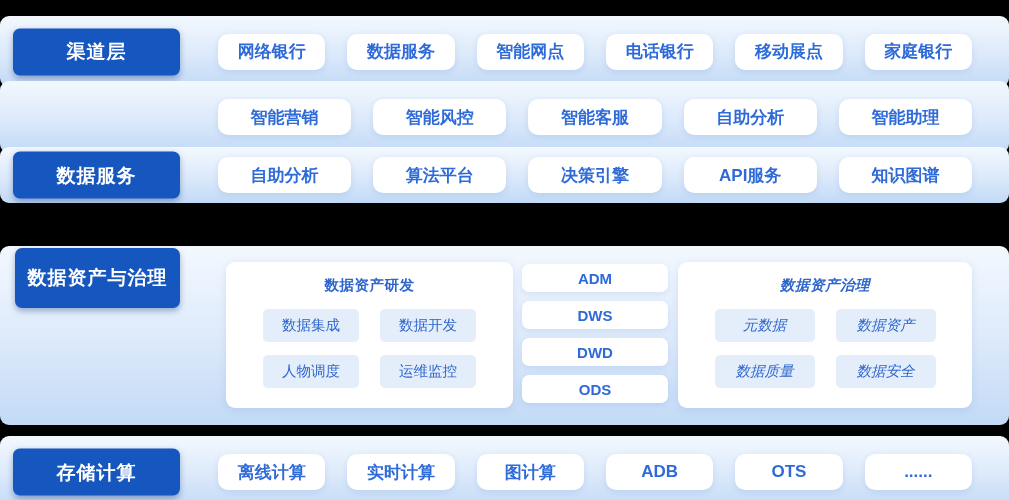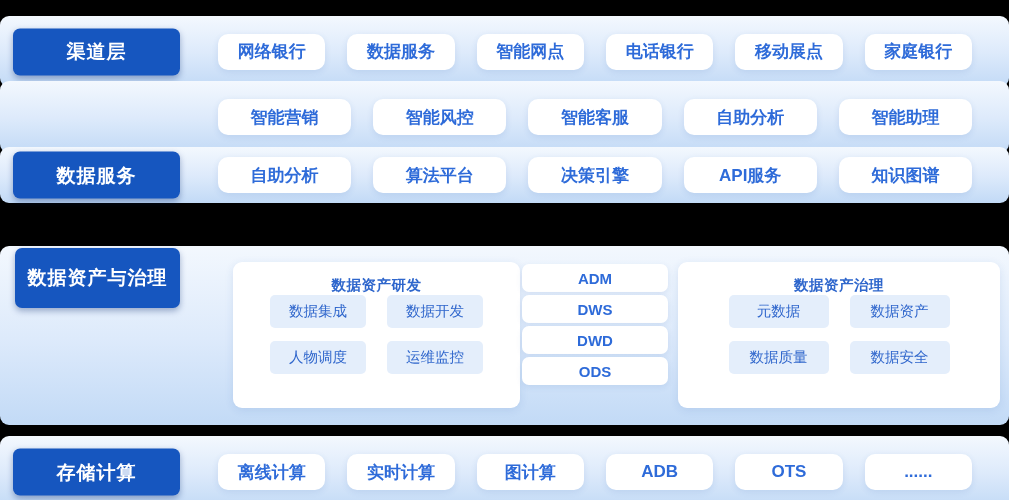--- a/index.html
+++ b/index.html
@@ -34,39 +34,39 @@
     flex:1;height:36px;background:var(--item-bg,#ffffff);border-radius:10px;
     display:flex;align-items:center;justify-content:center;
     color:var(--item-text,#2e6bd9);font-size:17px;
     box-shadow:0 2px 6px rgba(40,90,170,.12);
     font-weight:bold;
   }
   .card{
     position:absolute;top:16px;height:146px;background:var(--item-bg,#ffffff);
     border-radius:9px;box-shadow:0 2px 8px rgba(40,90,170,.12);
   }
-  .card-dev{left:233px;width:287px;}
-  .card-gov{left:678px;width:322px;}
+  .card-dev{left:226px;width:287px;}
+  .card-gov{left:678px;width:294px;font-style:italic;}
   .card-title{
     text-align:center;margin-top:14px;font-size:14.5px;font-weight:bold;
     color:var(--card-title-text,#2e66cc);letter-spacing:.5px;
   }
   .card-grid{
     display:grid;grid-template-columns:repeat(2,auto);justify-content:center;
-    column-gap:21px;row-gap:13px;
+    column-gap:21px;row-gap:13px;margin-top:14px;
   }
   .sub-chip{
     width:96px;height:33px;background:var(--sub-item-bg,#e4eefb);border-radius:5px;
     display:flex;align-items:center;justify-content:center;
     color:var(--sub-item-text,#2f66cc);font-size:14.5px;
   }
   .card-gov .sub-chip{width:100px;}
   .dw-col{
     position:absolute;left:522px;width:146px;top:18px;
-    display:flex;flex-direction:column;gap:3px;
+    display:flex;flex-direction:column;gap:9px;
   }
   .dw-chip{
     height:28px;background:var(--item-bg,#ffffff);border-radius:7px;
     display:flex;align-items:center;justify-content:center;
     color:var(--item-text,#2e6bd9);font-size:15px;font-weight:bold;
     box-shadow:0 2px 6px rgba(40,90,170,.10);
   }
 </style>
 </head>
 <body>

